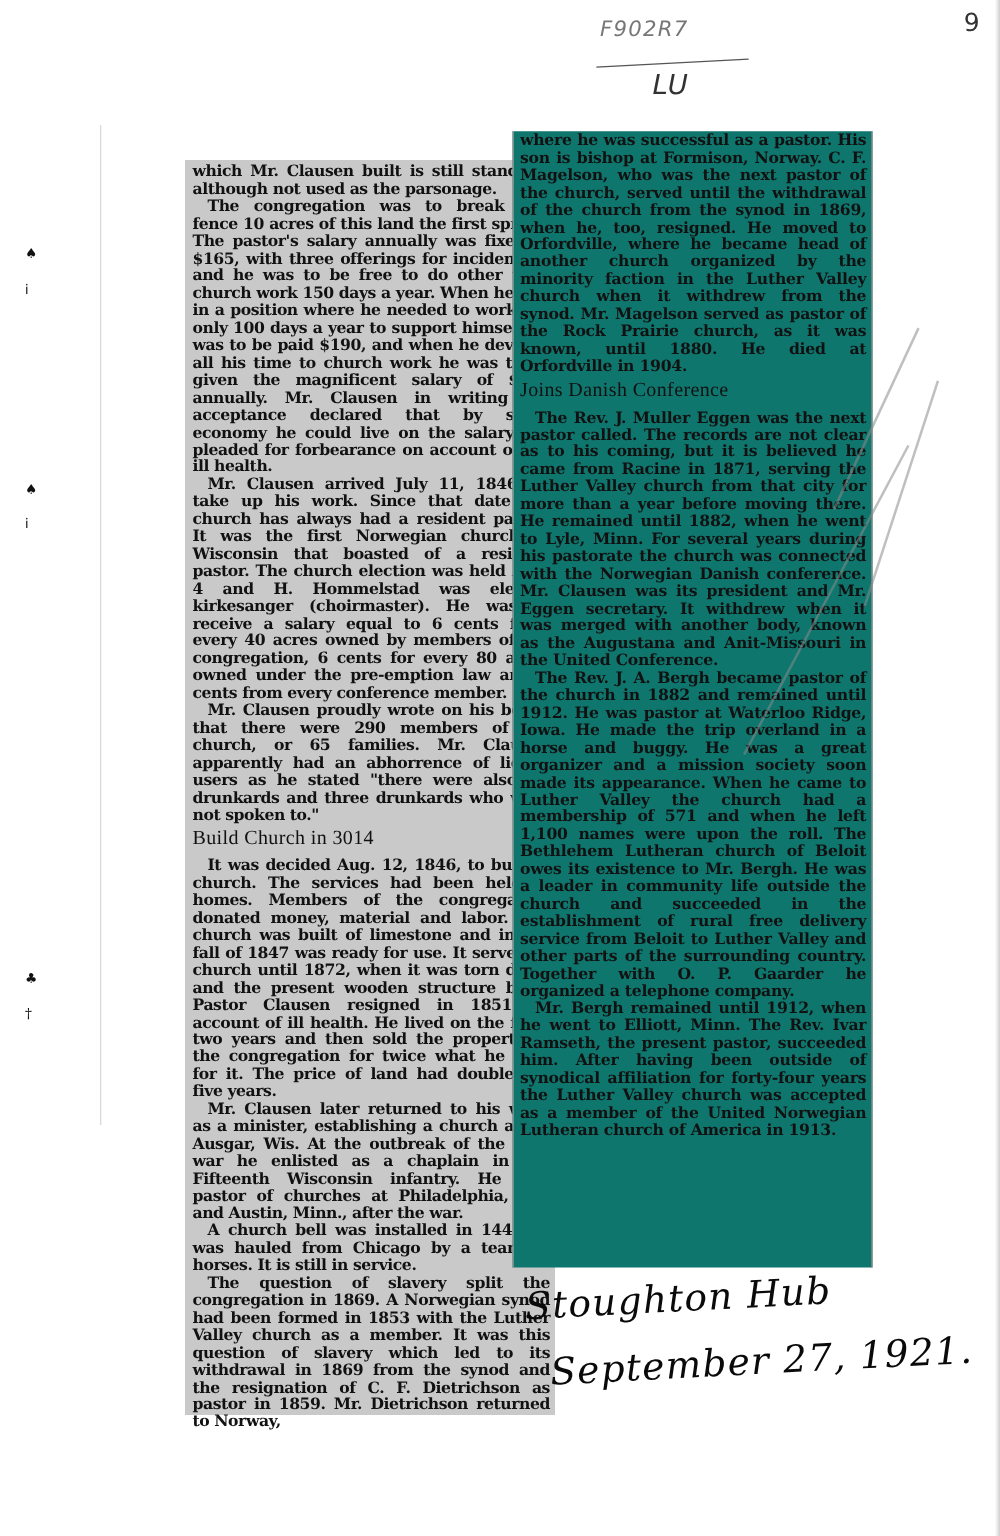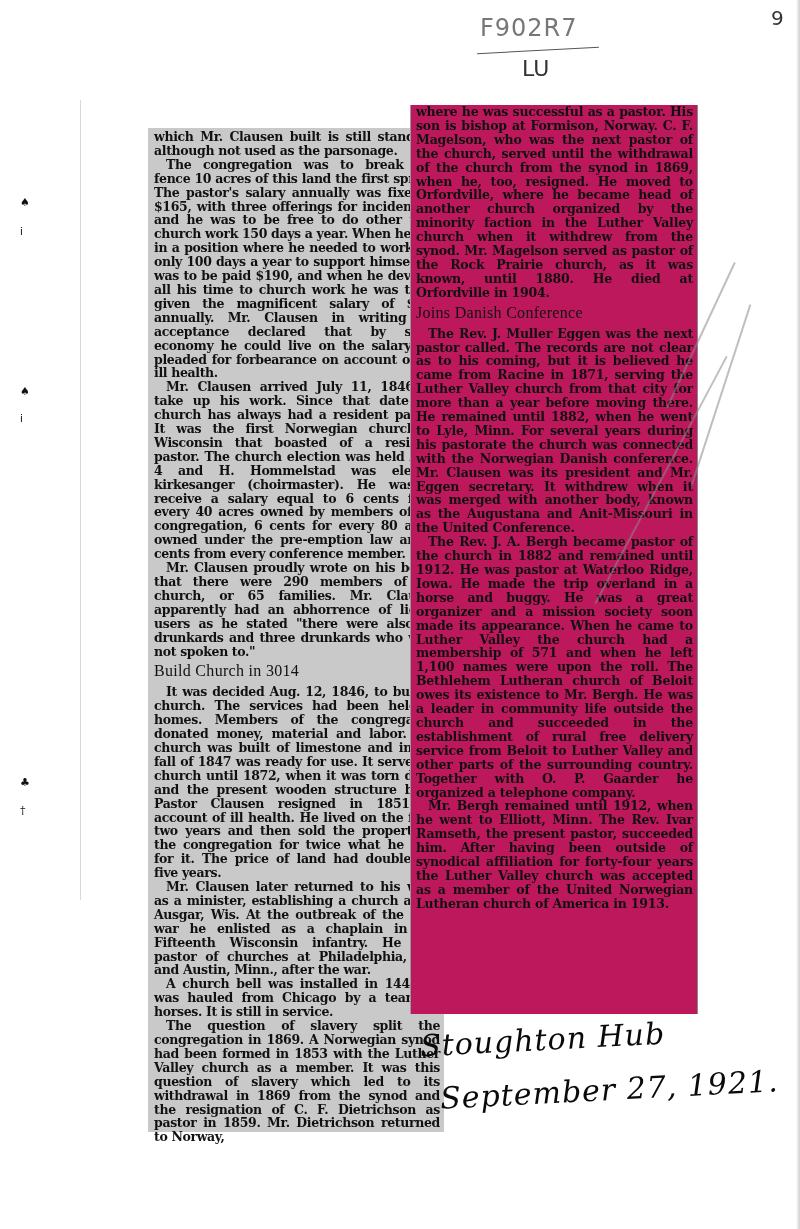--- a/index.html
+++ b/index.html
@@ -16,26 +16,26 @@
     position: absolute; left: 80px; top: 100px; width: 1px; height: 300px;
     background: #d8d8d8;
   }
   .fold-line.two { top: 400px; height: 500px; }
   .margin-mark {
     position: absolute; font-size: 11px; color: #111; line-height: 1;
   }
   .annotation {
     position: absolute; font-family: "DejaVu Sans", sans-serif; color: #777;
   }
-  .ann-call { left: 480px; top: 14px; font-size: 24px; letter-spacing: 1px; }
+  .ann-call { left: 480px; top: 14px; font-size: 17px; letter-spacing: 1px; font-style: italic; }
   .ann-call-line {
     position: absolute; left: 477px; top: 50px; width: 122px; height: 1px;
     background: #555; transform: rotate(-3deg);
   }
-  .ann-lu { left: 522px; top: 56px; font-size: 22px; color: #333; }
+  .ann-lu { left: 522px; top: 56px; font-size: 22px; color: #333; font-style: italic; }
   .ann-page { left: 771px; top: 6px; font-size: 20px; color: #333; }
 
   .clip {
     position: absolute; font-size: 12.5px; line-height: 13.9px; color: #111;
     text-align: justify; text-justify: inter-word;
     font-weight: bold;
   }
   .clip p { margin: 0; text-indent: 12px; }
   .clip p.cont { text-indent: 0; }
   .clip h2 {
@@ -43,21 +43,21 @@
     font-size: 16px; font-weight: normal; letter-spacing: 0.3px;
     text-indent: 0; color: #111;
   }
   .left-clip {
     left: 148px; top: 128px; width: 296px; height: 1004px;
     background: #c9c9c9; padding: 2px 4px 4px 6px; box-sizing: border-box;
     letter-spacing: -0.35px;
   }
   .right-clip {
     left: 410px; top: 105px; width: 288px; height: 909px;
-    background: #be185d; padding: 0 4px 0 5px; box-sizing: border-box;
+    background: #0f766e; padding: 0 4px 0 5px; box-sizing: border-box;
     border-left: 1px solid #999; border-right: 1px solid #888;
     letter-spacing: -0.2px;
   }
   .scribble {
     position: absolute; border-left: 2px solid #8a8a8a; opacity: 0.55;
   }
   .s1 { left: 700px; top: 255px; height: 160px; transform: rotate(25deg); }
   .s2 { left: 720px; top: 300px; height: 190px; transform: rotate(18deg); }
   .s3 { left: 660px; top: 340px; height: 280px; transform: rotate(28deg); }
   .handwriting {

